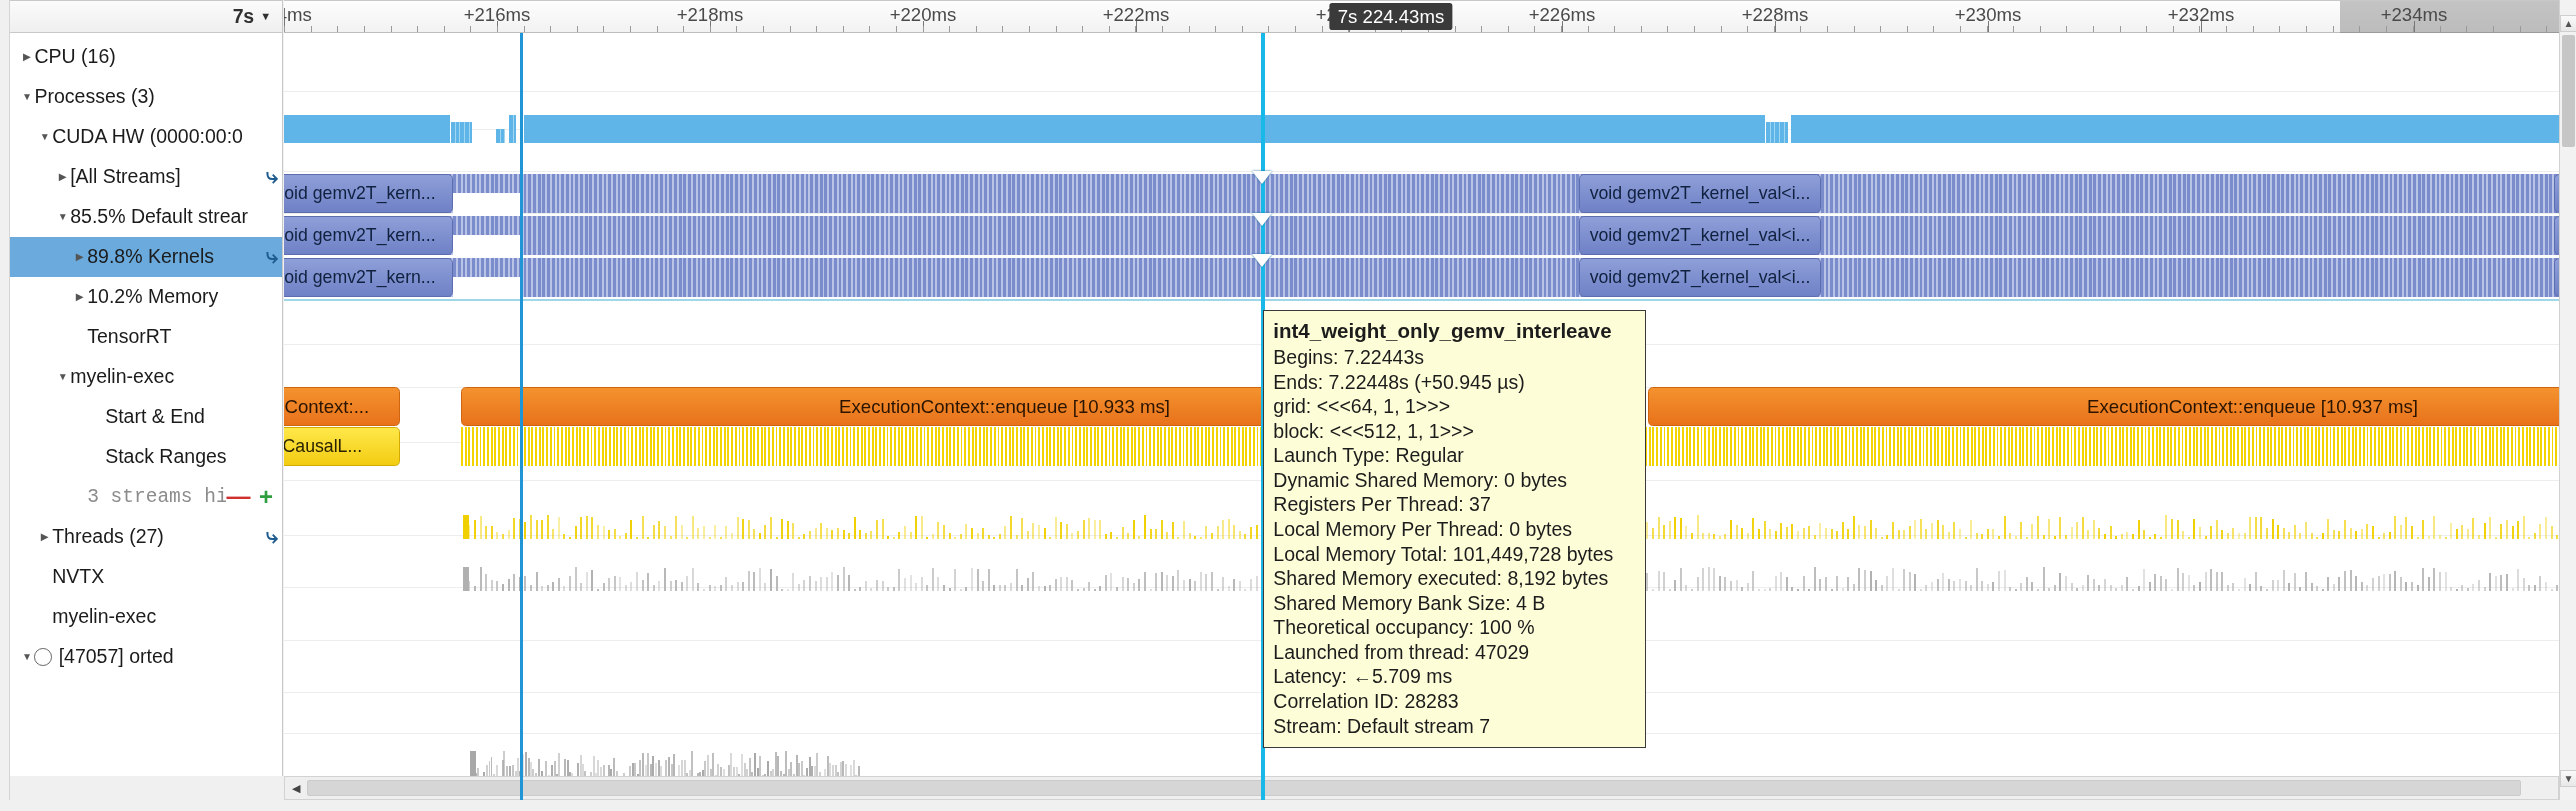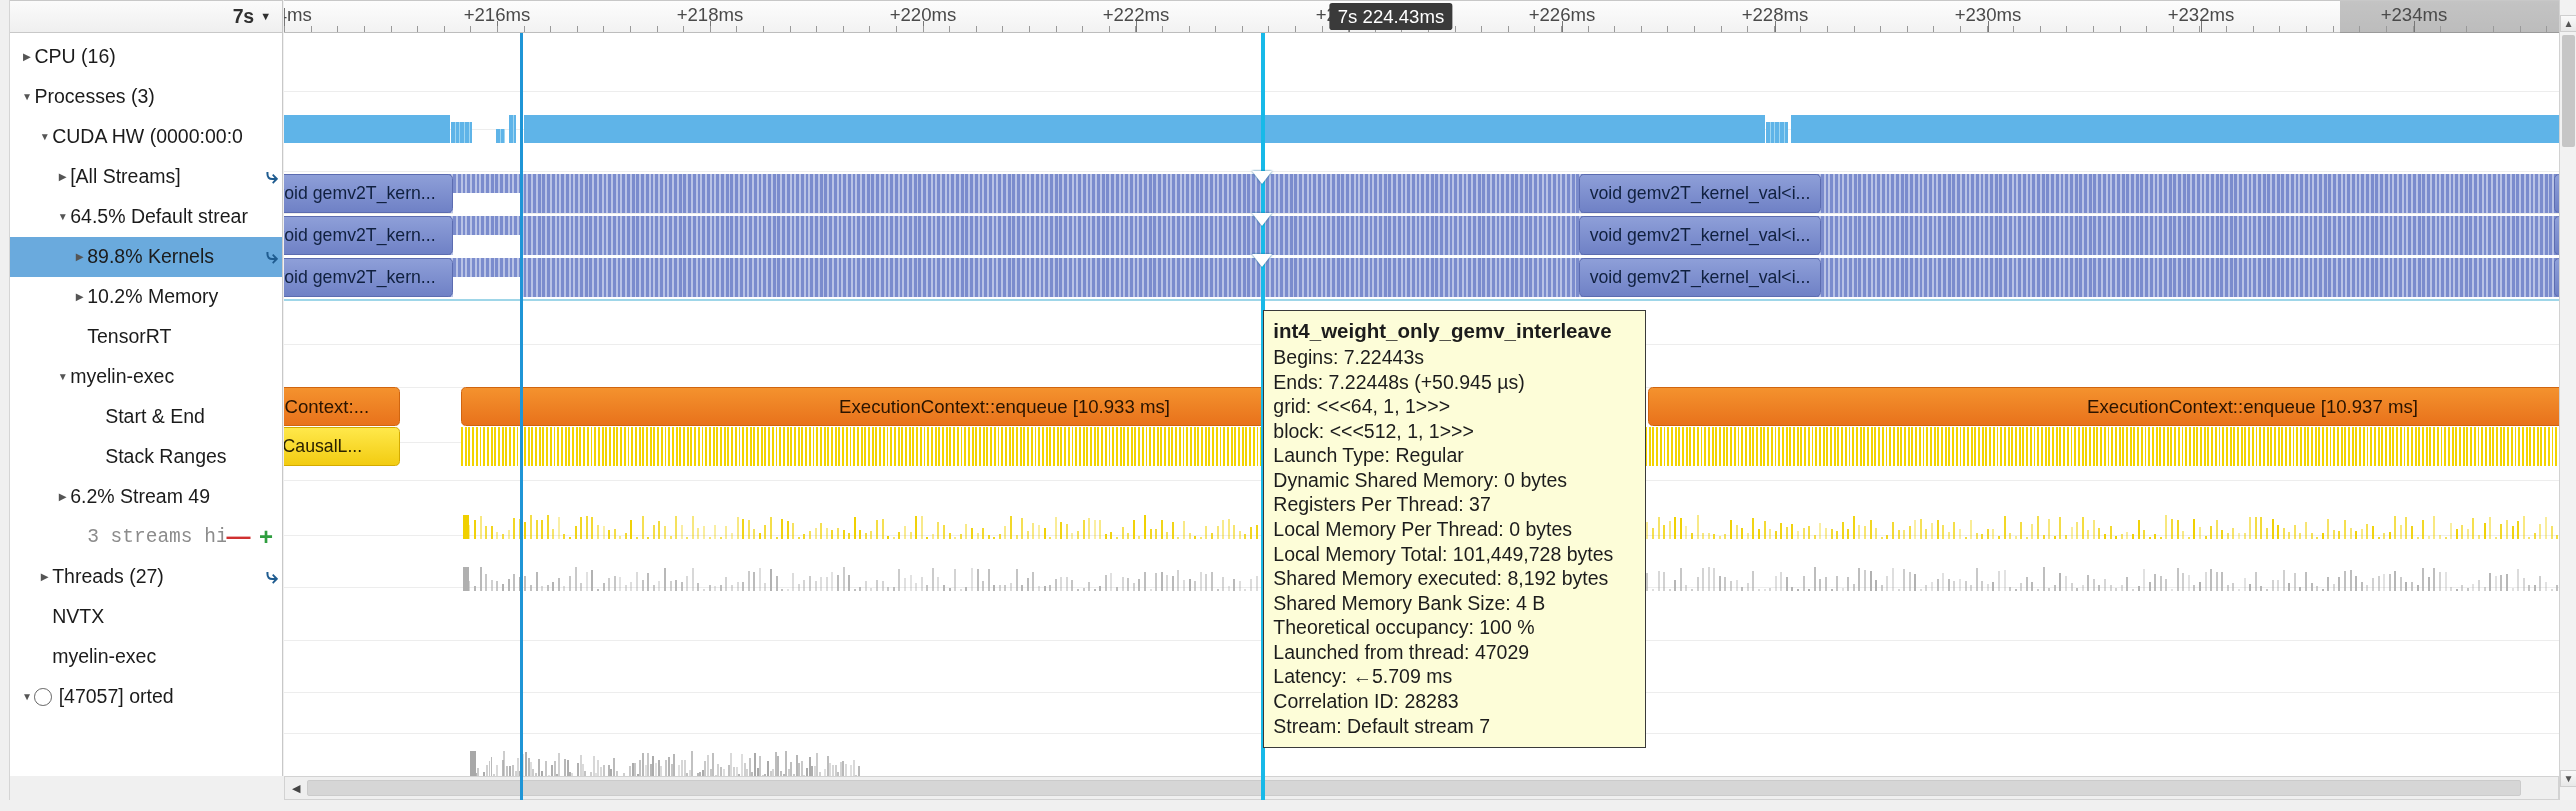--- a/index.html
+++ b/index.html
@@ -217,21 +217,21 @@
           <span class="twisty open"></span>
           <span class="lbl">CUDA HW (0000:00:0</span>
         </div>
         <div class="tree-row i2">
           <span class="twisty closed"></span>
           <span class="lbl">[All Streams]</span>
           <span class="downarrow">⤷</span>
         </div>
         <div class="tree-row i2">
           <span class="twisty open"></span>
-          <span class="lbl">64.5% Default strear</span>
+          <span class="lbl">85.5% Default strear</span>
         </div>
         <div class="tree-row i3 selected">
           <span class="twisty closed"></span>
           <span class="lbl">89.8% Kernels</span>
           <span class="downarrow">⤷</span>
         </div>
         <div class="tree-row i3">
           <span class="twisty closed"></span>
           <span class="lbl">10.2% Memory</span>
         </div>
@@ -243,24 +243,20 @@
           <span class="twisty open"></span>
           <span class="lbl">myelin-exec</span>
         </div>
         <div class="tree-row i4">
           <span class="twisty empty"></span>
           <span class="lbl">Start &amp; End</span>
         </div>
         <div class="tree-row i4">
           <span class="twisty empty"></span>
           <span class="lbl">Stack Ranges</span>
-        </div>
-        <div class="tree-row i2">
-          <span class="twisty closed"></span>
-          <span class="lbl">6.2% Stream 49</span>
         </div>
         <div class="tree-row i3">
           <span class="twisty empty"></span>
           <span class="lbl muted">3 streams hidc</span>
           <span class="pm">
             <span class="minus">—</span>
             <span class="plus">+</span>
           </span>
         </div>
         <div class="tree-row i1">

